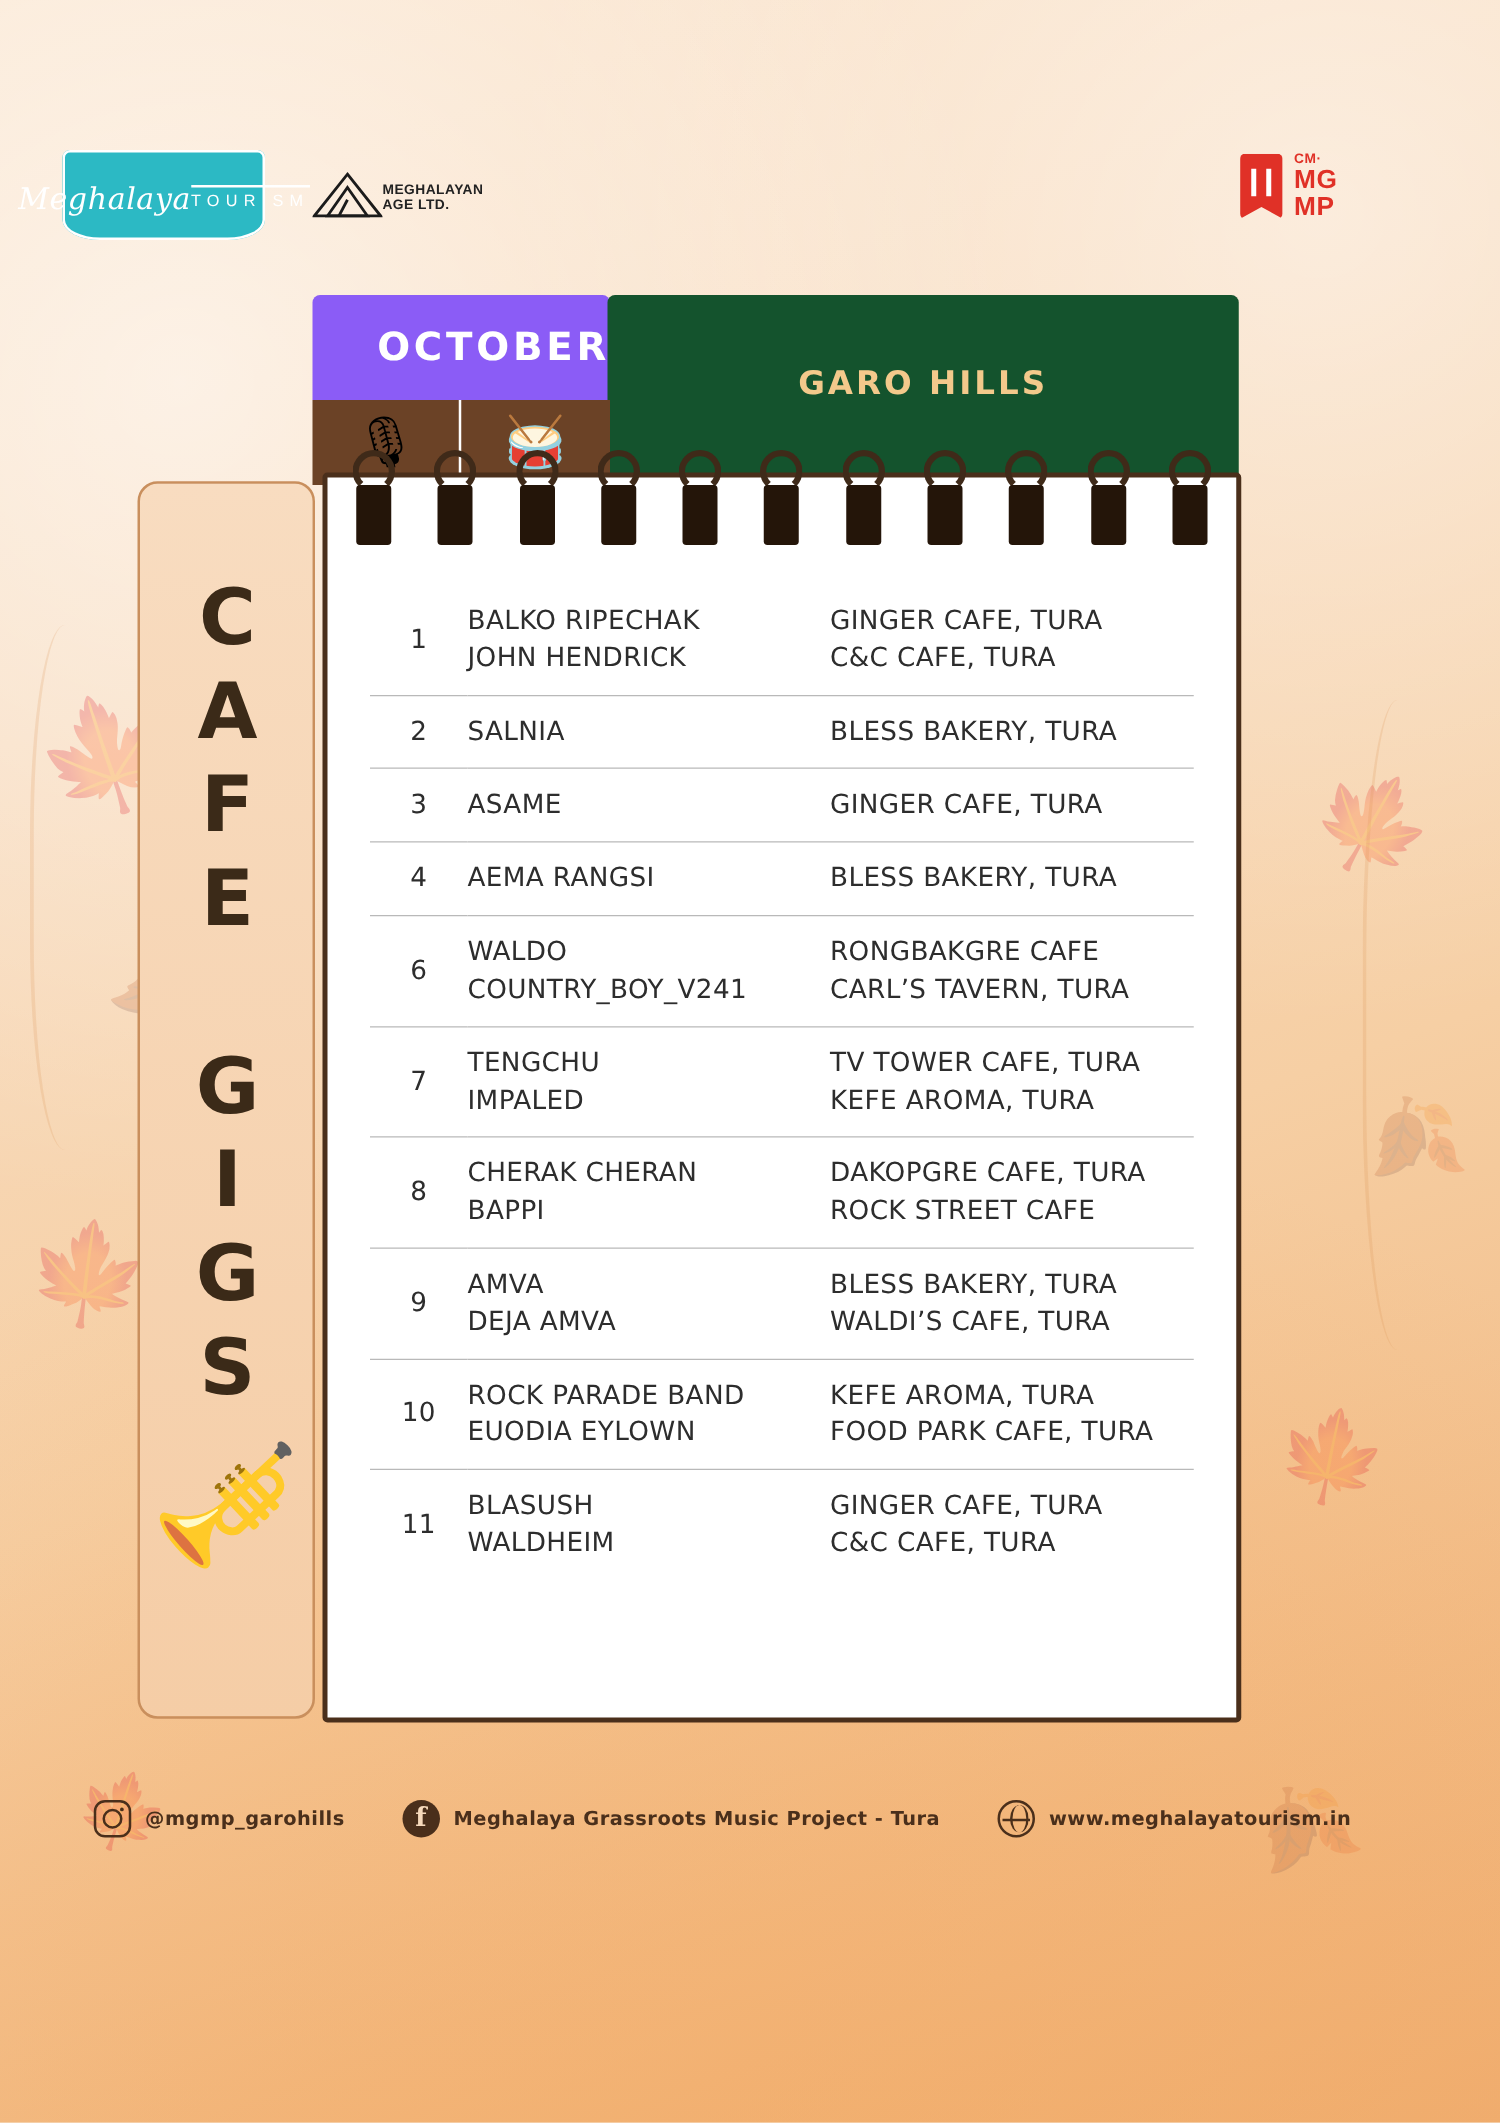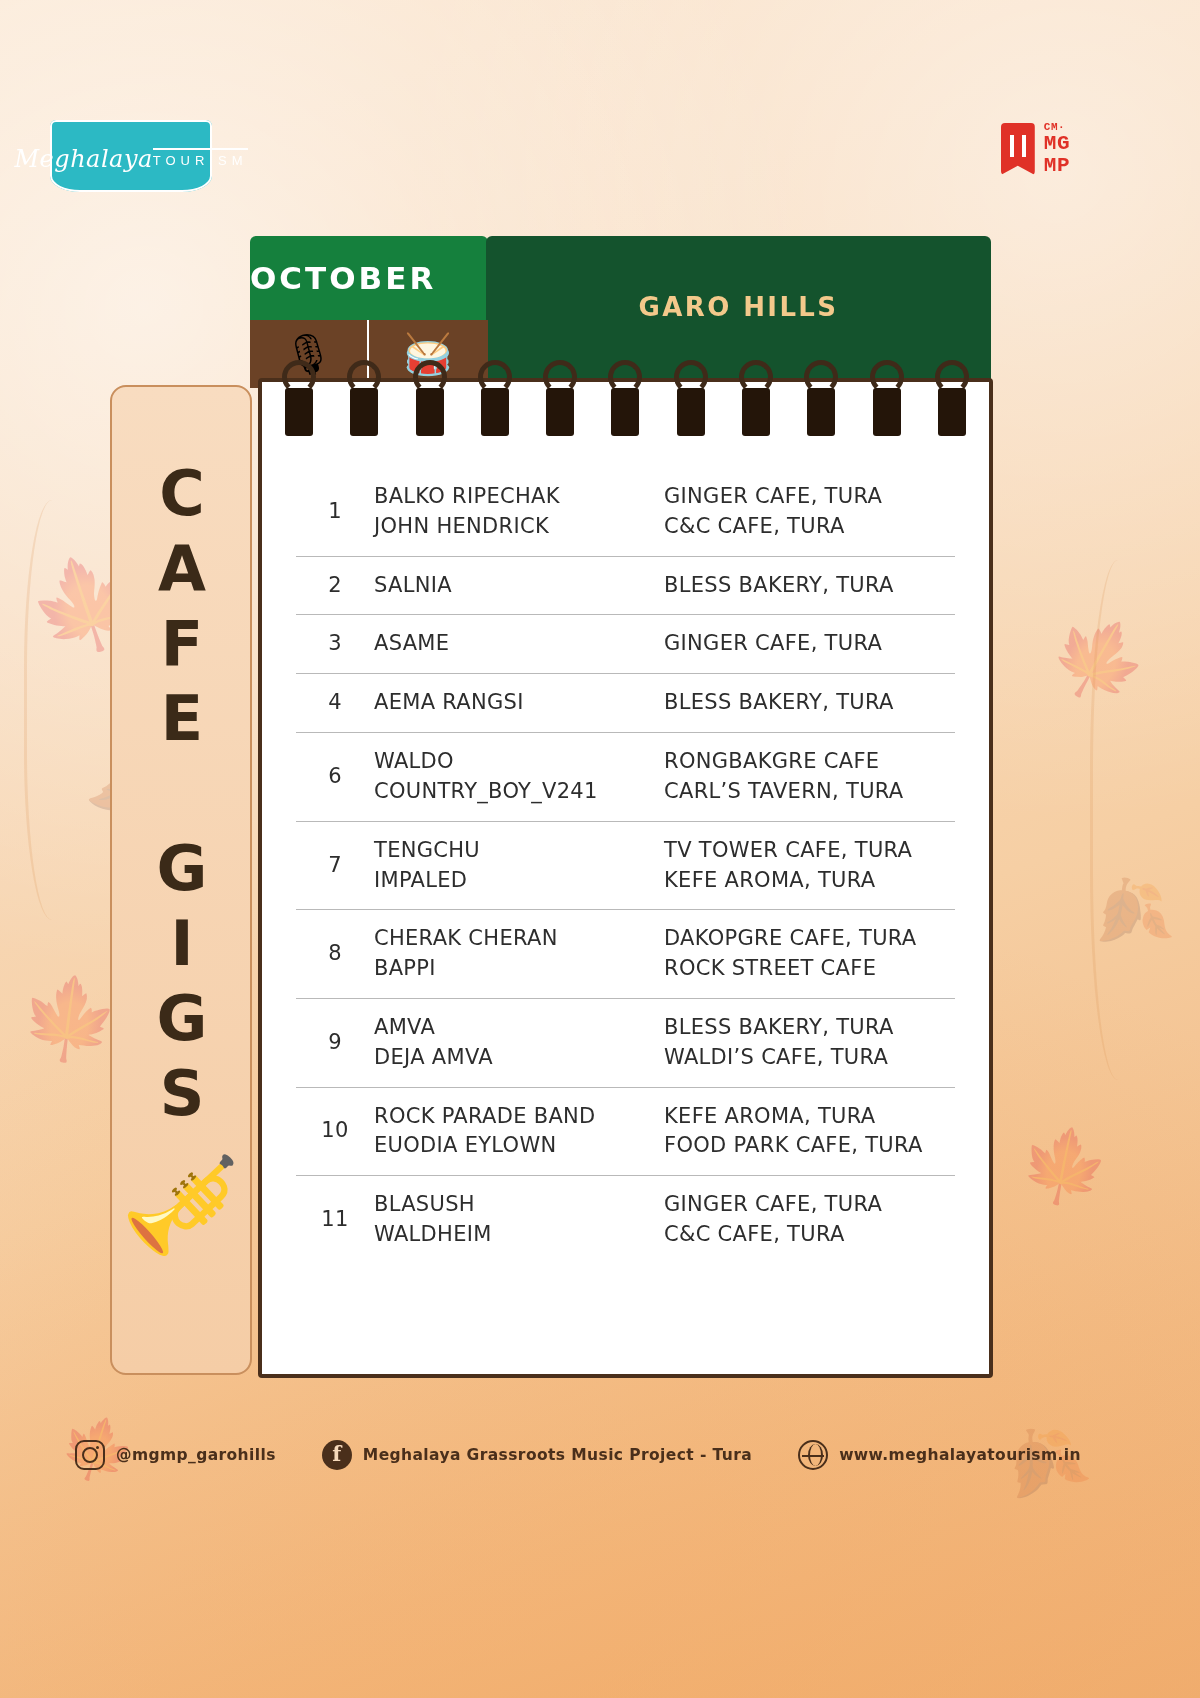--- a/index.html
+++ b/index.html
@@ -102,32 +102,32 @@
   }
   .mgmp-mark::before, .mgmp-mark::after {
     content: "";
     position: absolute;
     top: 12px;
     width: 4px; height: 22px;
     background: #fff;
   }
   .mgmp-mark::before { left: 9px; }
   .mgmp-mark::after { right: 9px; }
-  .mgmp-text { line-height: 1.02; font-family: Liberation Mono, monospace; }
+  .mgmp-text { line-height: 1.02; }
   .mgmp-text .cm { font-size: 11px; font-weight: bold; color: #e03127; letter-spacing: 0.5px; }
   .mgmp-text .mg, .mgmp-text .mp { font-size: 21px; font-weight: bold; color: #e03127; letter-spacing: 0.5px; }
 
   
   .hdr-month {
     position: absolute;
     left: 250px; top: 236px;
     width: 238px; height: 84px;
-    background: #15803d;
+    background: #8b5cf6;
     border-radius: 6px 6px 0 0;
-    display: flex; align-items: center; justify-content: flex-start;
+    display: flex; align-items: center; justify-content: flex-end;
   }
   .hdr-month span {
     font-family: "DejaVu Sans", sans-serif;
     font-weight: bold;
     font-size: 31px;
     letter-spacing: 3px;
     color: #ffffff;
   }
   .hdr-region {
     position: absolute;
@@ -332,20 +332,28 @@
   <div class="bg-branch" style="right:40px; top:560px; width:70px; height:520px;"></div>
 </div>
 
 <div class="logo-bar">
 
   <div class="logo logo-meghalaya">
     <div class="l1">Meghalaya</div>
     <div class="l2">TOURISM</div>
   </div>
 
+  <div class="logo logo-ma">
+    <svg width="74" height="50" viewBox="0 0 74 50">
+      <polygon points="37,3 72,47 2,47" fill="none" stroke="#1b1b1b" stroke-width="3"></polygon>
+      <polygon points="37,17 58,47 16,47" fill="none" stroke="#1b1b1b" stroke-width="3"></polygon>
+      <line x1="28" y1="47" x2="37" y2="30" stroke="#1b1b1b" stroke-width="3"></line>
+    </svg>
+    <div class="cap">MEGHALAYAN AGE LTD.</div>
+  </div>
 
 
   <div class="logo logo-mgmp">
     <div class="mgmp-mark"></div>
     <div class="mgmp-text">
       <div class="cm">CM·</div>
       <div class="mg">MG</div>
       <div class="mp">MP</div>
     </div>
   </div>

